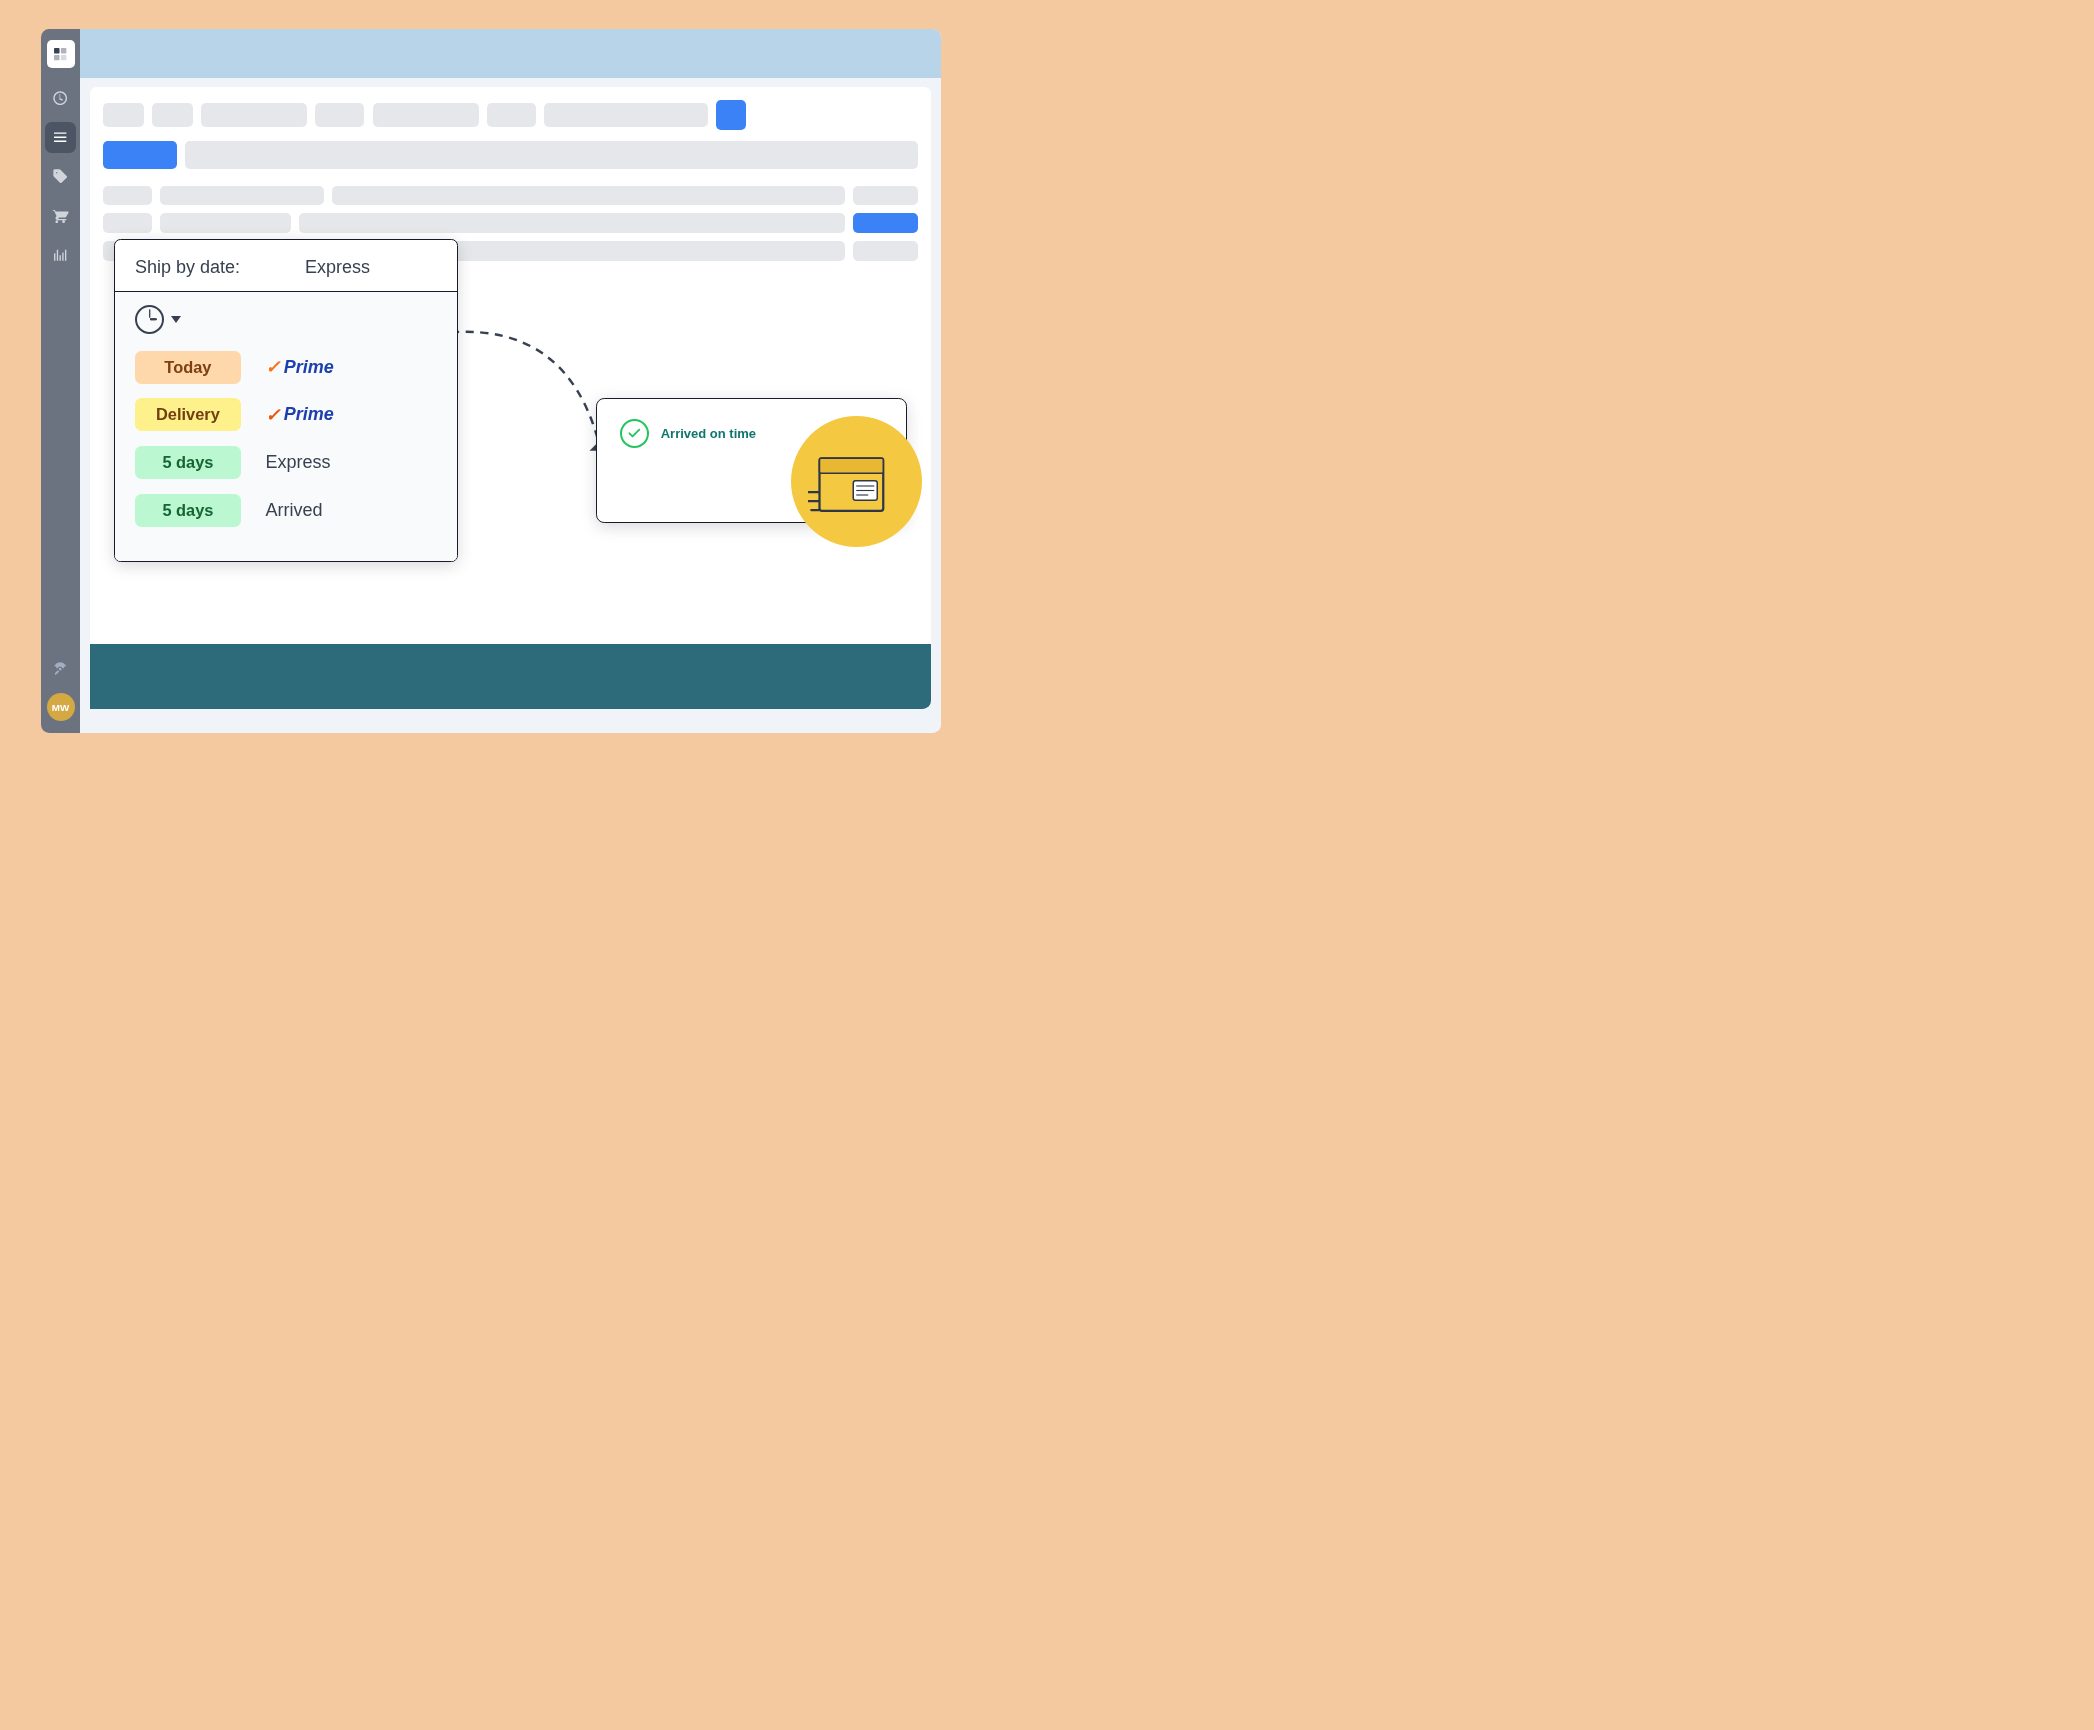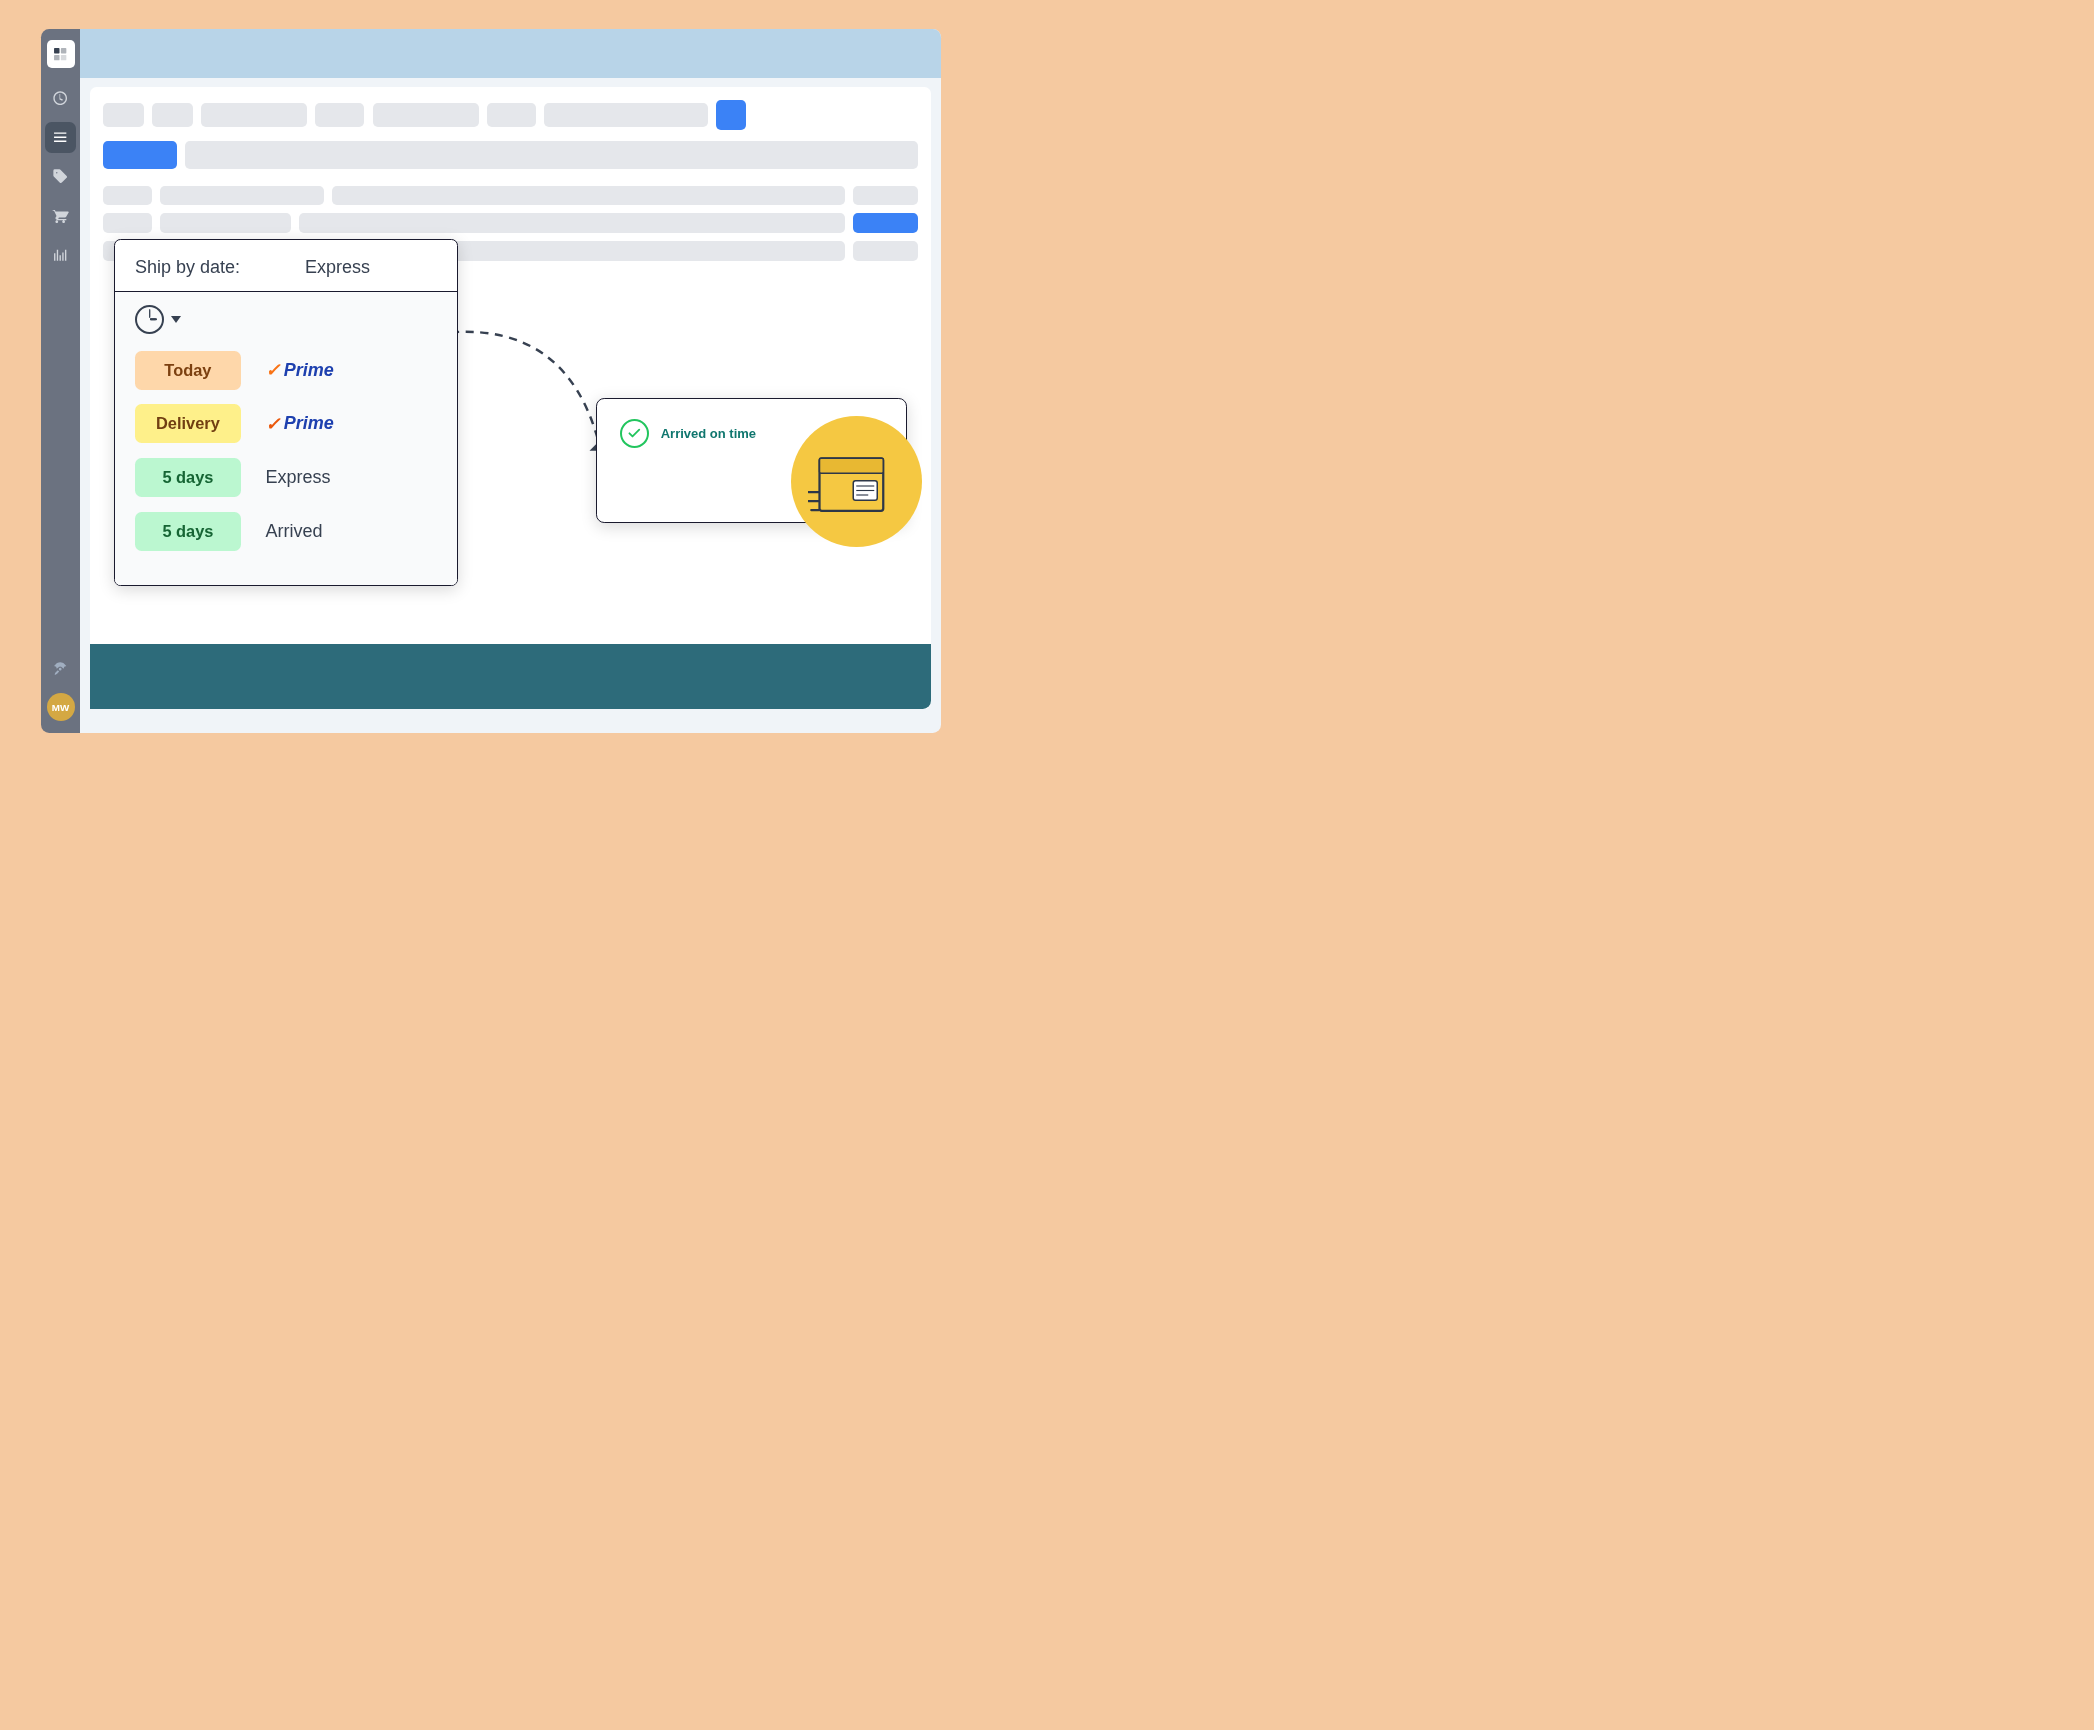--- a/index.html
+++ b/index.html
@@ -252,21 +252,21 @@
 
     .delivery-row {
       display: flex;
       align-items: center;
       margin-bottom: 14.7px;
       gap: 24.5px;
     }
 
     .date-badge {
       width: 106px;
-      height: 39px;
+      height: 33px;
       border-radius: 6.5px;
       display: flex;
       align-items: center;
       justify-content: center;
       font-size: 16.4px;
       font-weight: 600;
       flex-shrink: 0;
     }
 
     .badge-orange { background: #fed7aa; color: #7c4010; }

